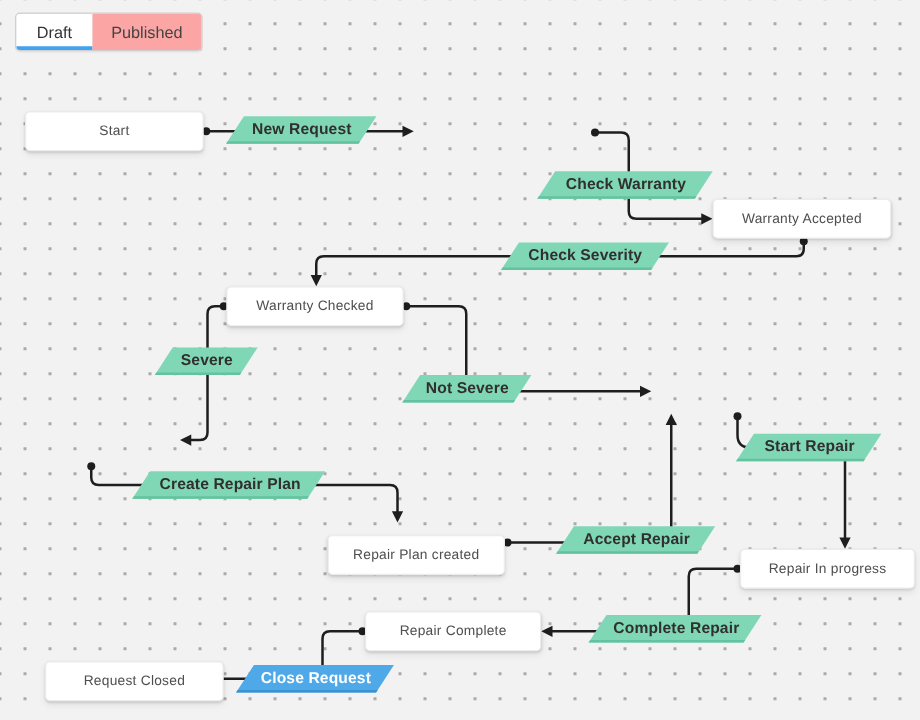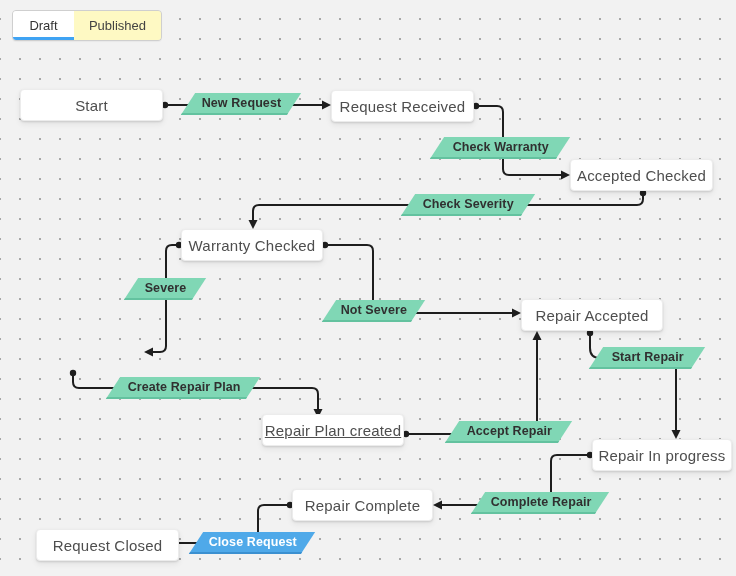--- a/index.html
+++ b/index.html
@@ -18,32 +18,32 @@
     display:flex; border:1px solid #cfcfcf; border-radius:4px;
     overflow:hidden; box-sizing:border-box; background:#e2e2e2;
     box-shadow:0 1px 1px rgba(0,0,0,0.04);
   }
   .tab {
     display:flex; align-items:center; justify-content:center;
     font-size:13px; position:relative; cursor:pointer; height:100%;
     box-sizing:border-box;
   }
   .tab-active   { width:61px; background:#ffffff; color:#333333; }
-  .tab-inactive { width:87px; background:#fef9c3; color:#434343; }
+  .tab-inactive { width:87px; background:#fca5a5; color:#434343; }
   .tab-underline { position:absolute; left:0; right:0; bottom:0; height:3px; background:#3fa3f3; }
   
   .canvas { position:absolute; inset:0; }
   .canvas svg { position:absolute; left:0; top:0; }
   
   .node {
     position:absolute; background:#ffffff;
     border:1px solid #ececec; border-radius:4px;
     box-shadow:0 1px 2px rgba(0,0,0,0.12), 0 3px 6px rgba(0,0,0,0.07);
     display:flex; align-items:center; justify-content:center;
-    font-size:15px; color:#4e4e4e; letter-spacing:0.2px;
+    font-size:11px; color:#4e4e4e; letter-spacing:0.2px;
     box-sizing:border-box; white-space:nowrap; cursor:pointer;
   }
   
   .plabel {
     position:absolute; display:flex; align-items:center; justify-content:center;
     transform:skewX(-33deg); box-sizing:border-box; cursor:pointer;
   }
   .plabel.green { background:#80d7b5; border-bottom:2px solid #63c29f; }
   .plabel.blue  { background:#4fa9e9; border-bottom:2px solid #3b90d0; }
   .plabel .txt {
@@ -124,22 +124,20 @@
       <div class="plabel green" style="left: 452px; top: 421px; width: 113px; height: 22px;">
         <span class="txt">Accept Repair</span>
       </div>
       <div class="plabel green" style="left: 478px; top: 492px; width: 124px; height: 22px;">
         <span class="txt">Complete Repair</span>
       </div>
       <div class="plabel blue" style="left: 196px; top: 532px; width: 112px; height: 22px;">
         <span class="txt">Close Request</span>
       </div>
       <div class="node" style="left: 20px; top: 89px; width: 143px; height: 32px;">Start</div>
-      <div class="node" style="left: 331px; top: 90px; width: 143px; height: 32px;">Request Received</div>
-      <div class="node" style="left: 570px; top: 159px; width: 143px; height: 32px;">Accepted Checked</div>
+      <div class="node" style="left: 570px; top: 159px; width: 143px; height: 32px;">Warranty Accepted</div>
       <div class="node" style="left: 181px; top: 229px; width: 142px; height: 32px;">Warranty Checked</div>
-      <div class="node" style="left: 521px; top: 299px; width: 142px; height: 32px;">Repair Accepted</div>
-      <div class="node" style="left: 262px; top: 414px; width: 142px; height: 32px; text-decoration: underline;">Repair Plan created</div>
+      <div class="node" style="left: 262px; top: 428px; width: 142px; height: 32px;">Repair Plan created</div>
       <div class="node" style="left: 592px; top: 439px; width: 140px; height: 32px;">Repair In progress</div>
       <div class="node" style="left: 292px; top: 489px; width: 141px; height: 32px;">Repair Complete</div>
       <div class="node" style="left: 36px; top: 529px; width: 143px; height: 32px;">Request Closed</div>
     </div>
 </div>
 
 </body></html>

